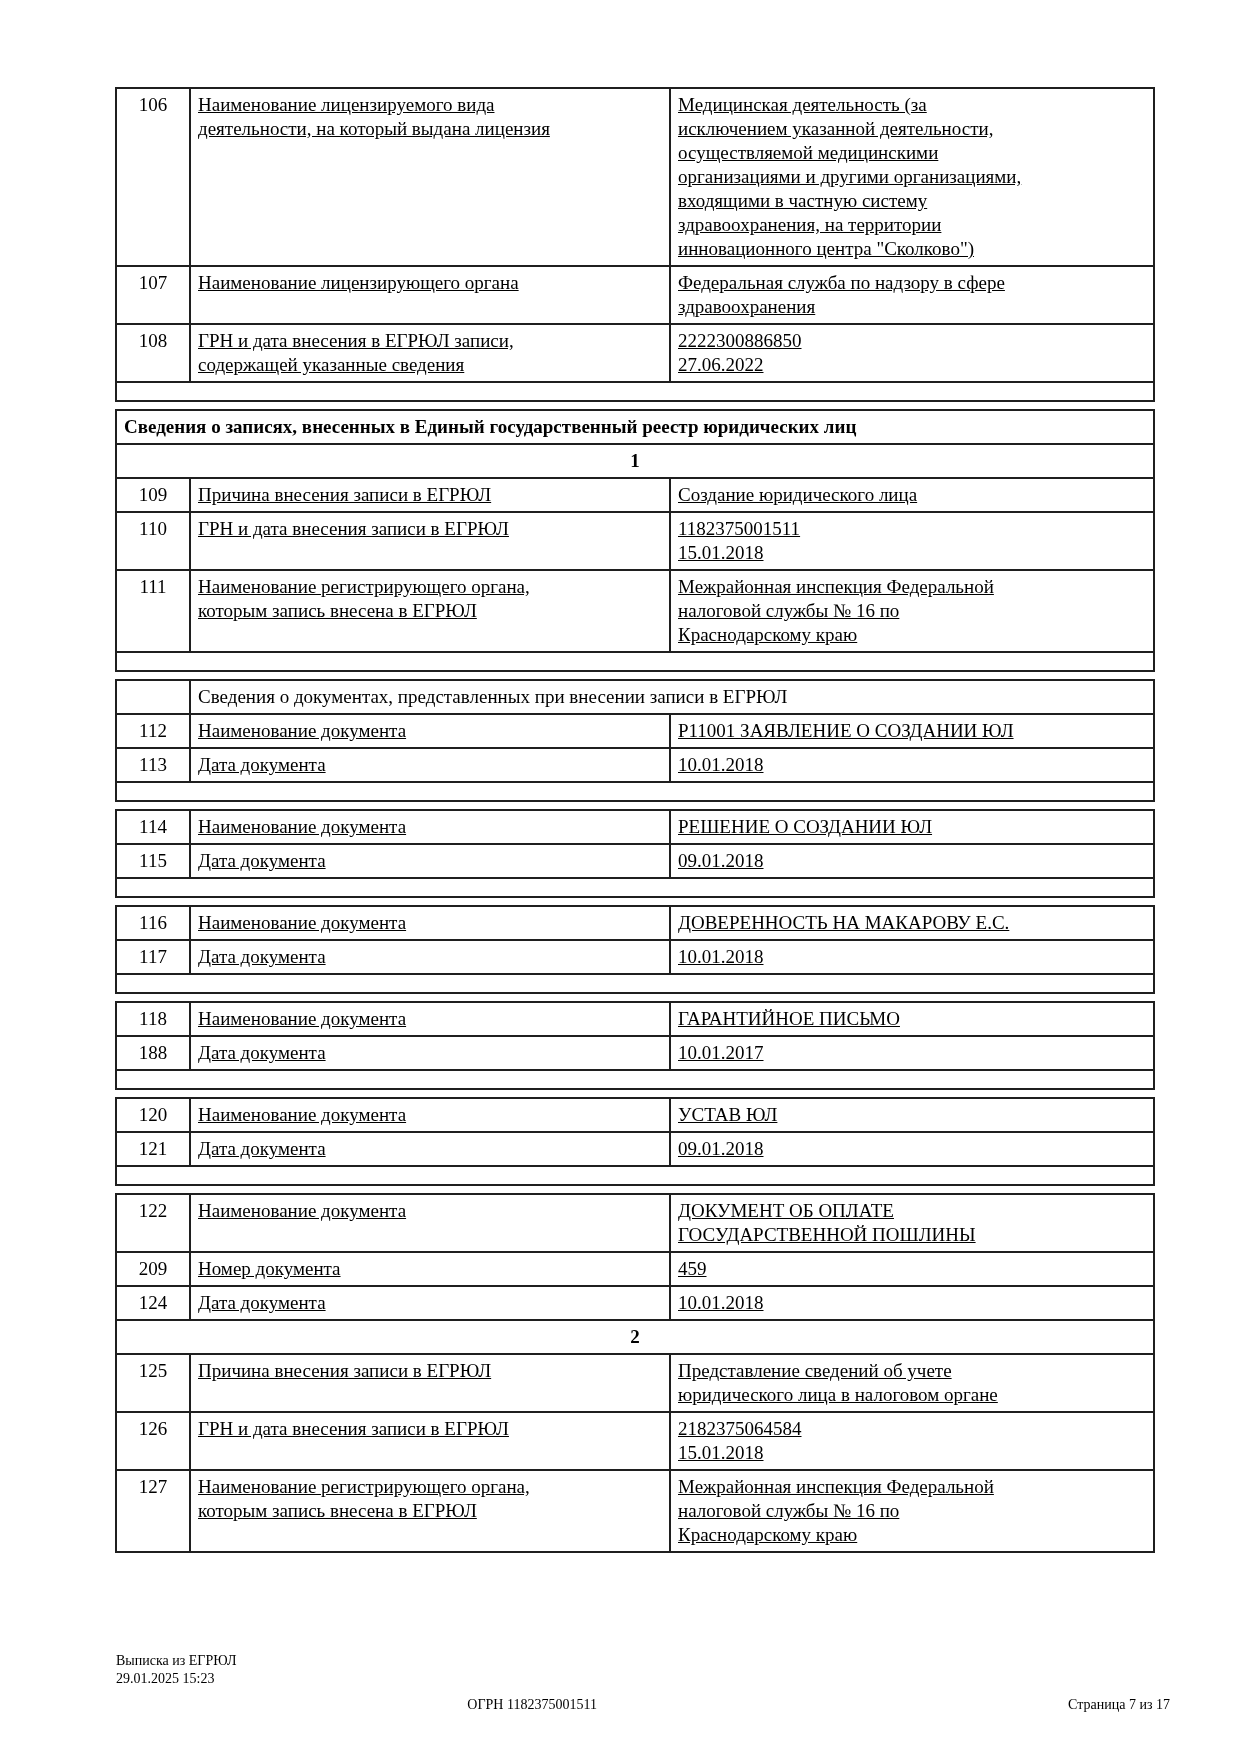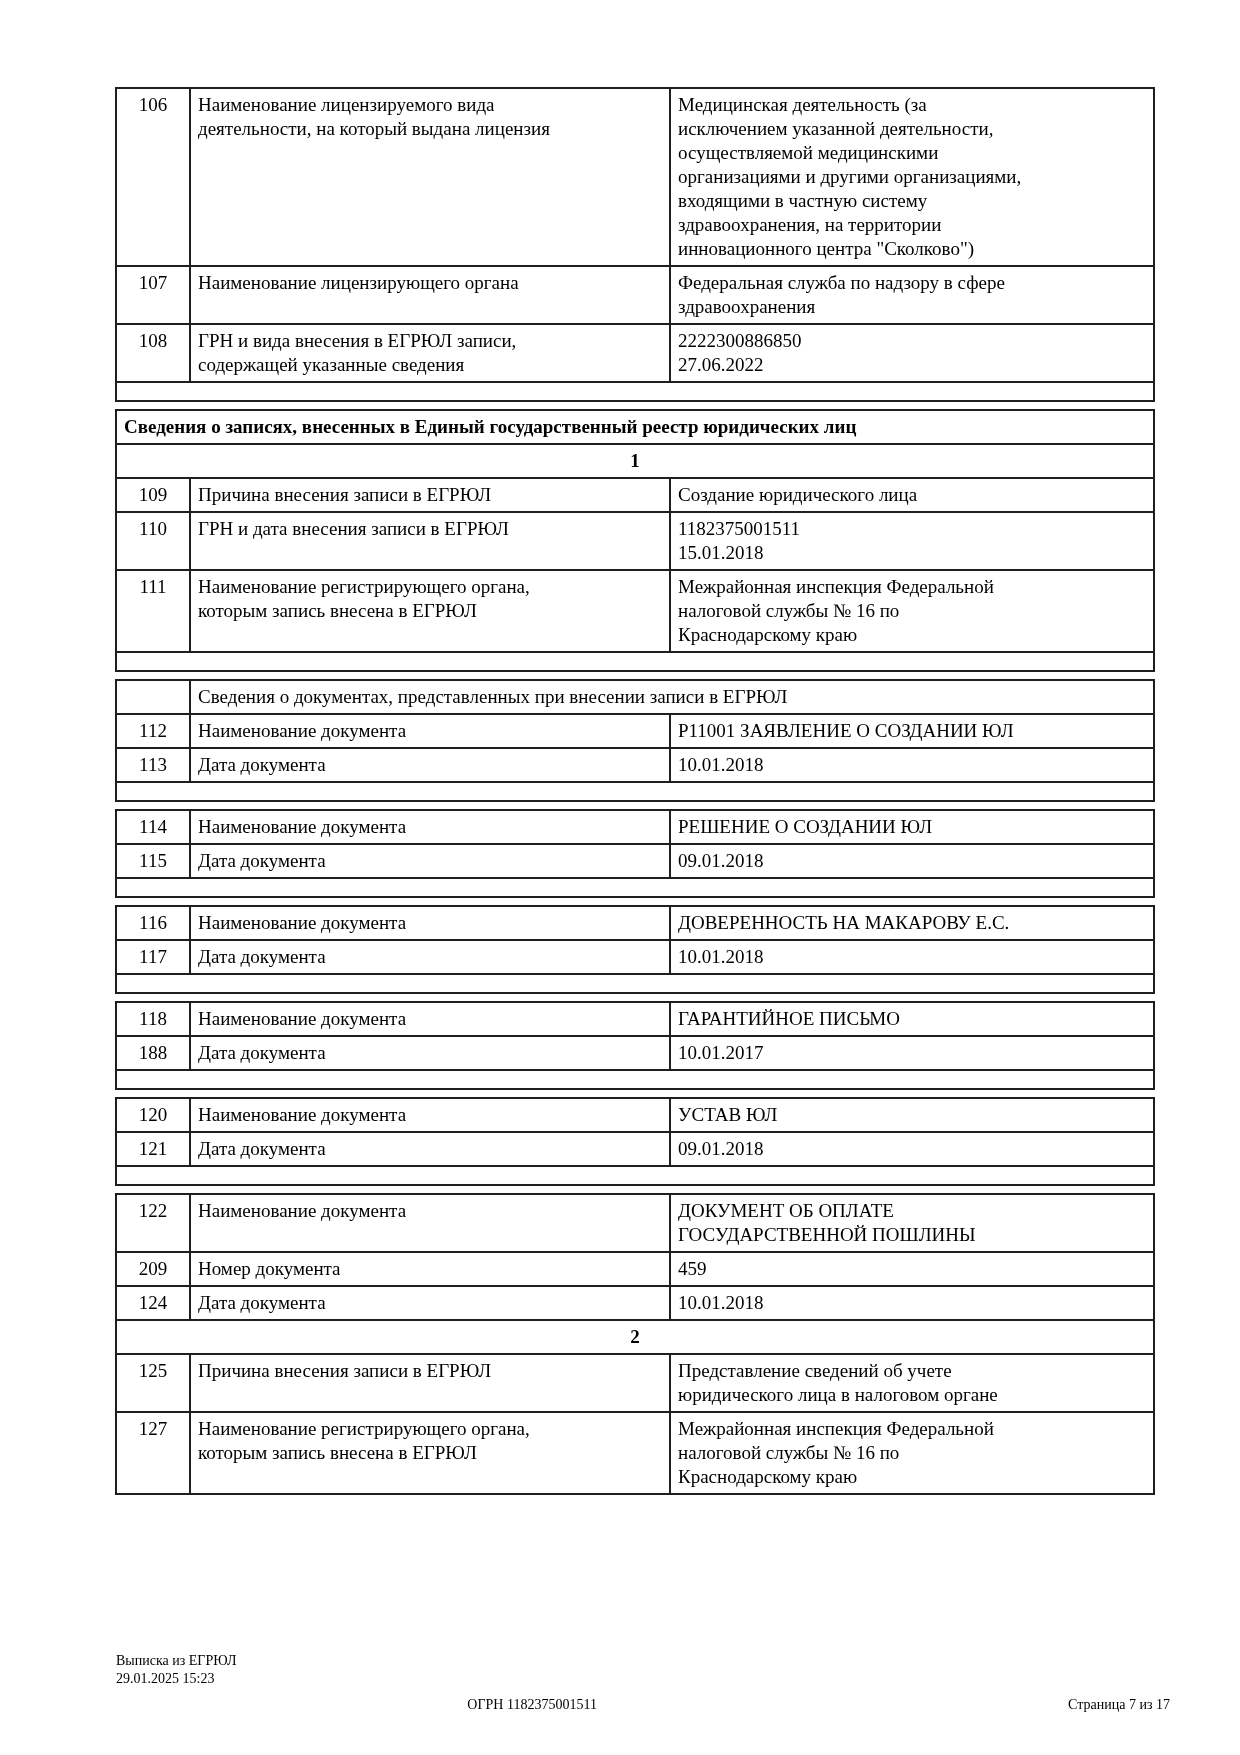--- a/index.html
+++ b/index.html
@@ -30,21 +30,21 @@
   col.c3 { width: 484px; }
 
   table.tbl td {
     border: 2px solid #1f1f1f;
     vertical-align: top;
     padding: 4px 7px;
     font-size: 19px;
     line-height: 24px;
   }
   td.num { text-align: center; padding-left: 2px; padding-right: 2px; }
-  td.lbl, td.val { white-space: pre-line; }
+  td.lbl, td.val { white-space: pre-line; text-decoration: underline; }
 
   td.sec-title {
     font-weight: bold;
     text-align: left;
     white-space: normal;
   }
   td.entry-num {
     font-weight: bold;
     text-align: center;
   }
@@ -90,21 +90,21 @@
 инновационного центра "Сколково")</td>
         </tr>
         <tr>
           <td class="num">107</td>
           <td class="lbl">Наименование лицензирующего органа</td>
           <td class="val">Федеральная служба по надзору в сфере
 здравоохранения</td>
         </tr>
         <tr>
           <td class="num">108</td>
-          <td class="lbl">ГРН и вида внесения в ЕГРЮЛ записи,
+          <td class="lbl">ГРН и дата внесения в ЕГРЮЛ записи,
 содержащей указанные сведения</td>
           <td class="val">2222300886850
 27.06.2022</td>
         </tr>
         <tr class="sep">
             <td colspan="3"></td>
           </tr>
       </tbody>
     </table>
 
@@ -289,20 +289,26 @@
           <td class="val">10.01.2018</td>
         </tr>
         <tr>
           <td class="entry-num" colspan="3">2</td>
         </tr>
         <tr>
           <td class="num">125</td>
           <td class="lbl">Причина внесения записи в ЕГРЮЛ</td>
           <td class="val">Представление сведений об учете
 юридического лица в налоговом органе</td>
+        </tr>
+        <tr>
+          <td class="num">126</td>
+          <td class="lbl">ГРН и дата внесения записи в ЕГРЮЛ</td>
+          <td class="val">2182375064584
+15.01.2018</td>
         </tr>
         <tr>
           <td class="num">127</td>
           <td class="lbl">Наименование регистрирующего органа,
 которым запись внесена в ЕГРЮЛ</td>
           <td class="val">Межрайонная инспекция Федеральной
 налоговой службы № 16 по
 Краснодарскому краю</td>
         </tr>
       </tbody>

